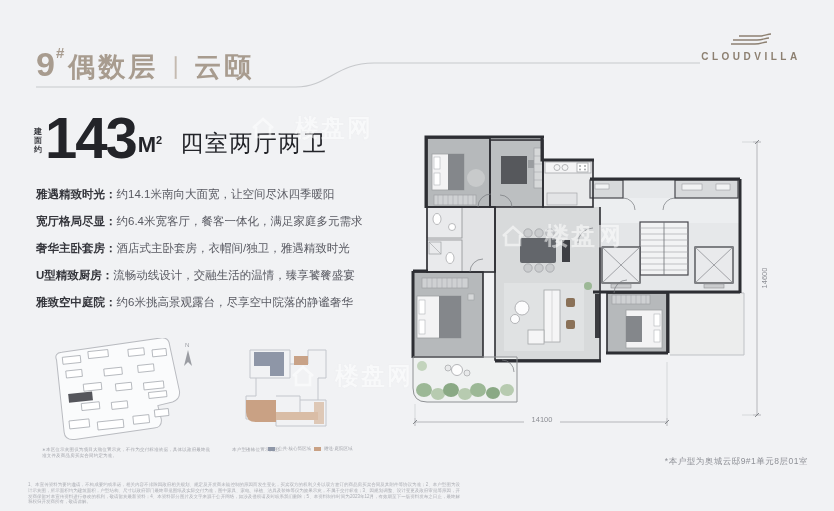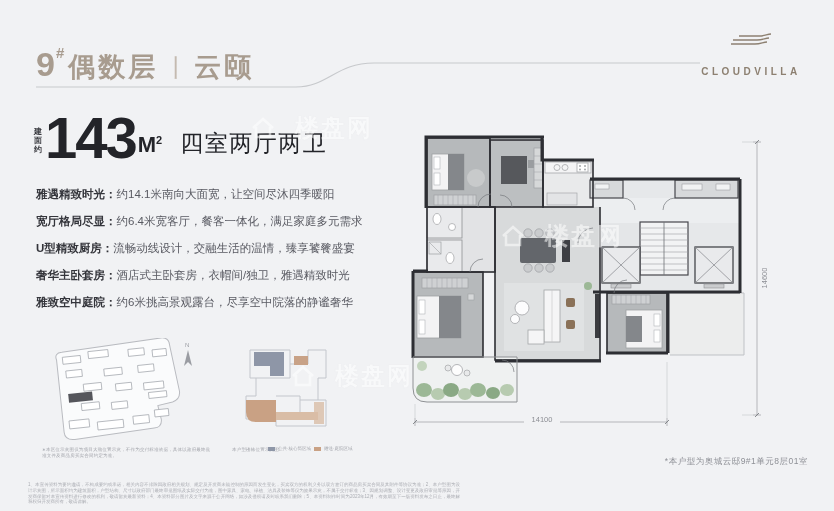--- a/index.html
+++ b/index.html
@@ -8,21 +8,21 @@
   
   .hdr{position:absolute;left:36px;top:44px;color:#a89c8f;white-space:nowrap;}
   .hdr .blk{font-size:34px;font-weight:700;letter-spacing:1px;}
   .hdr .sup{font-size:15px;vertical-align:18px;font-weight:700;}
   .hdr .flr{font-size:27px;font-weight:600;letter-spacing:3px;margin-left:4px;}
   .hdr .div{font-size:24px;color:#c4bab0;margin:0 6px;font-weight:300;}
   .hdr .nm{font-size:27px;font-weight:600;letter-spacing:3px;}
   .swoosh{position:absolute;left:34px;top:52px;}
   
   .logo{position:absolute;left:688px;top:32px;width:126px;text-align:center;color:#8d8071;}
-  .logo .en{font-size:10px;letter-spacing:3.5px;margin-top:18px;font-weight:600;text-align:center;}
+  .logo .en{font-size:10px;letter-spacing:3.5px;margin-top:3px;font-weight:600;text-align:center;}
   .logo .cn{font-size:13.5px;letter-spacing:2.5px;margin-top:4px;font-weight:600;}
   
   .headline{position:absolute;left:34px;top:112px;display:flex;align-items:flex-end;}
   .vpre{display:flex;flex-direction:column;font-size:8px;font-weight:700;color:#3a3b40;
         line-height:9px;margin:0 3px 10px 0;}
   .area{font-size:58px;font-weight:800;letter-spacing:-2px;line-height:52px;color:#232429;}
   .unit{font-size:22px;font-weight:800;margin:0 18px 6px 2px;color:#232429;}
   .unit sup{font-size:11px;}
   .layout{font-size:23px;font-weight:400;letter-spacing:1.5px;margin-bottom:5px;color:#232429;}
   
@@ -77,22 +77,22 @@
       <span>约</span>
     </div>
     <div class="area">143</div>
     <div class="unit"><span>M</span><sup>2</sup></div>
     <div class="layout">四室两厅两卫</div>
   </div>
 
   <div class="features">
     <div class="feat"><b>雅遇精致时光：</b><span>约14.1米南向大面宽，让空间尽沐四季暖阳</span></div>
     <div class="feat"><b>宽厅格局尽显：</b><span>约6.4米宽客厅，餐客一体化，满足家庭多元需求</span></div>
+    <div class="feat"><b>奢华主卧套房：</b><span>酒店式主卧套房，衣帽间/独卫，雅遇精致时光</span></div>
     <div class="feat"><b>U型精致厨房：</b><span>流畅动线设计，交融生活的温情，臻享饕餮盛宴</span></div>
-    <div class="feat"><b>奢华主卧套房：</b><span>酒店式主卧套房，衣帽间/独卫，雅遇精致时光</span></div>
     <div class="feat"><b>雅致空中庭院：</b><span>约6米挑高景观露台，尽享空中院落的静谧奢华</span></div>
   </div>
 
   <svg class="mini" style="left:40px;top:338px;" width="160" height="105">
     <g transform="rotate(-6 75 52)">
       <path d="M20,16 Q18,9 26,9 L126,5 Q134,5 134,13 L139,60 Q139,68 131,70 L116,72 L118,86 Q118,94 110,94 L30,97 Q20,97 20,89 Z" fill="#fafbfc" stroke="#b9bbc0" stroke-width="1"></path>
       <g fill="#ffffff" stroke="#a9acb2" stroke-width="0.8">
         <rect x="26" y="14" width="18" height="7"></rect>
           <rect x="52" y="11" width="20" height="7"></rect>
         <rect x="92" y="13" width="16" height="7"></rect>

